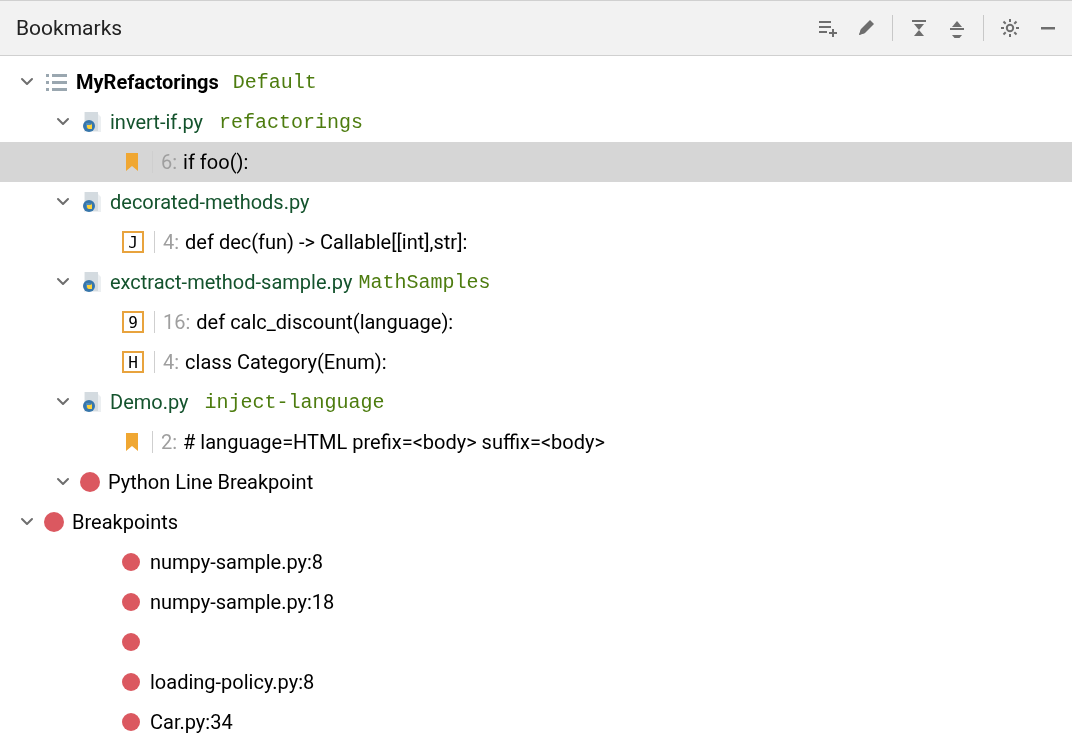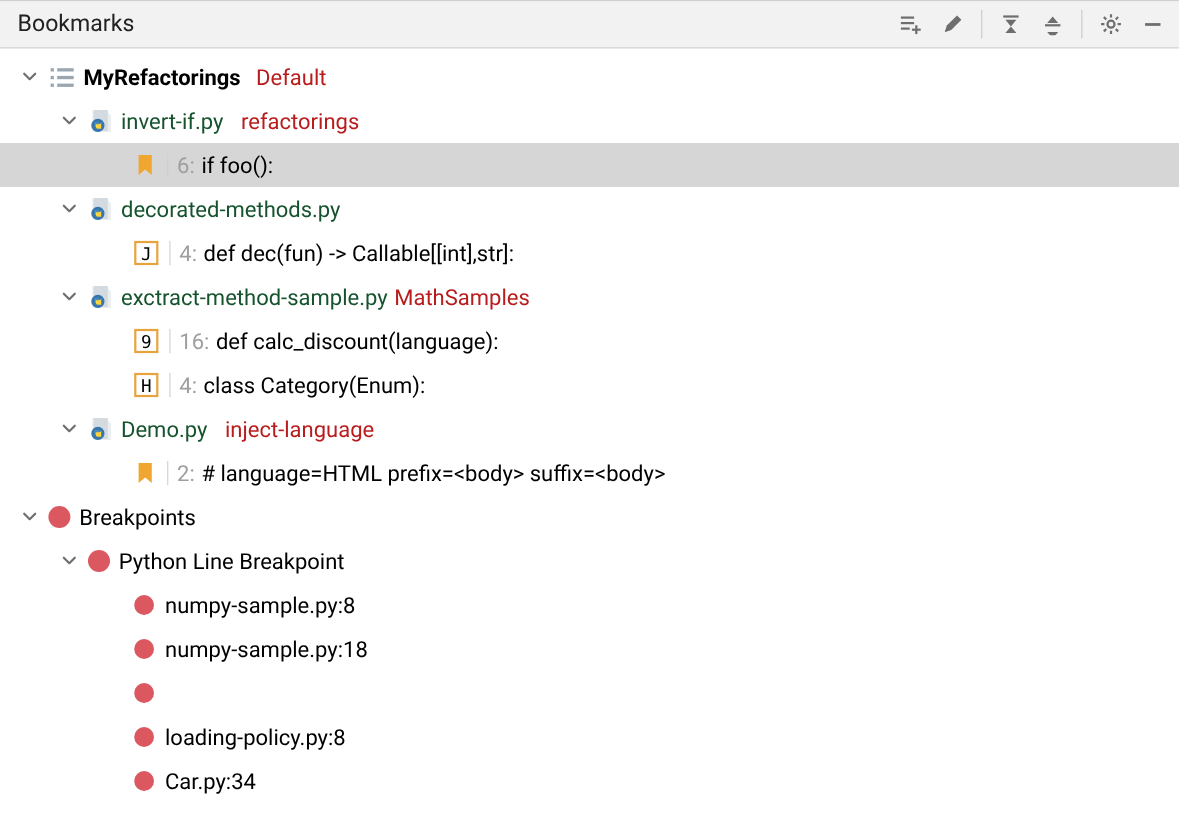--- a/index.html
+++ b/index.html
@@ -6,21 +6,21 @@
     body {
       font-family: -apple-system, BlinkMacSystemFont, "Segoe UI", Roboto, sans-serif;
       font-size: 20px;
       color: #000;
       background: #fff;
       width: 1072px;
       height: 748px;
       overflow: hidden;
     }
     .titlebar {
-      height: 44px;
+      height: 56px;
       background: #f2f2f2;
       border-top: 1px solid #d0d0d0;
       border-bottom: 1px solid #d0d0d0;
       display: flex;
       align-items: center;
       padding-left: 16px;
       padding-right: 6px;
       justify-content: space-between;
       gap: 33px;
     }
@@ -71,21 +71,21 @@
       width: 18px; height: 18px; border-radius: 50%;
       background: #db5860;
       flex-shrink:0;
     }
     .bp-dot.lg { width: 20px; height: 20px; }
     .line-no { color: #9f9f9f; }
     .line-sep {
         width: 1px; height: 22px; background: #cfcfcf; margin-left: 4px; margin-right: 2px;
     }
     .bold { font-weight: 700; }
-    .muted { color: #b91c1c; }
+    .muted { color: #4d7c0f; font-family: Liberation Mono, monospace; }
     .file-name { color: #14532d; }
   </style>
 </head>
 <body>
 
 <svg width="0" height="0" style="position:absolute">
   <defs>
     <g id="chev-down">
       <path d="M3 5 L8 10 L13 5" fill="none" stroke="#6e6e6e" stroke-width="2" stroke-linecap="round" stroke-linejoin="round"></path>
     </g>
@@ -275,40 +275,40 @@
           <svg width="18" height="22" viewBox="0 0 18 22">
             <use href="#bm-flag"></use>
           </svg>
         </span>
       <span class="line-sep"></span>
       <span class="line-no">2:</span>
       <span># language=HTML prefix=&lt;body&gt; suffix=&lt;body&gt;</span>
     </div>
     </div>
 
+  <div class="row indent-2">
+    <span class="chevron">
+        <svg width="16" height="16">
+          <use href="#chev-down"></use>
+        </svg>
+      </span>
+    <span class="bp-dot lg"></span>
+    <span style="margin-left:2px">Python Line Breakpoint</span>
+  </div>
+
   <div class="row indent-1">
     <span class="chevron">
         <svg width="16" height="16">
           <use href="#chev-down"></use>
         </svg>
       </span>
     <span class="bp-dot lg"></span>
     <span style="margin-left:2px">Breakpoints</span>
   </div>
 
-  <div class="row indent-2">
-    <span class="chevron">
-        <svg width="16" height="16">
-          <use href="#chev-down"></use>
-        </svg>
-      </span>
-    <span class="bp-dot lg"></span>
-    <span style="margin-left:2px">Python Line Breakpoint</span>
-  </div>
-
   <div id="bp-container">
       <div class="row indent-4">
     <span class="bp-dot"></span>
     <span style="margin-left:4px">numpy-sample.py:8</span>
   </div>
       <div class="row indent-4">
     <span class="bp-dot"></span>
     <span style="margin-left:4px">numpy-sample.py:18</span>
   </div>
       <div class="row indent-4">

